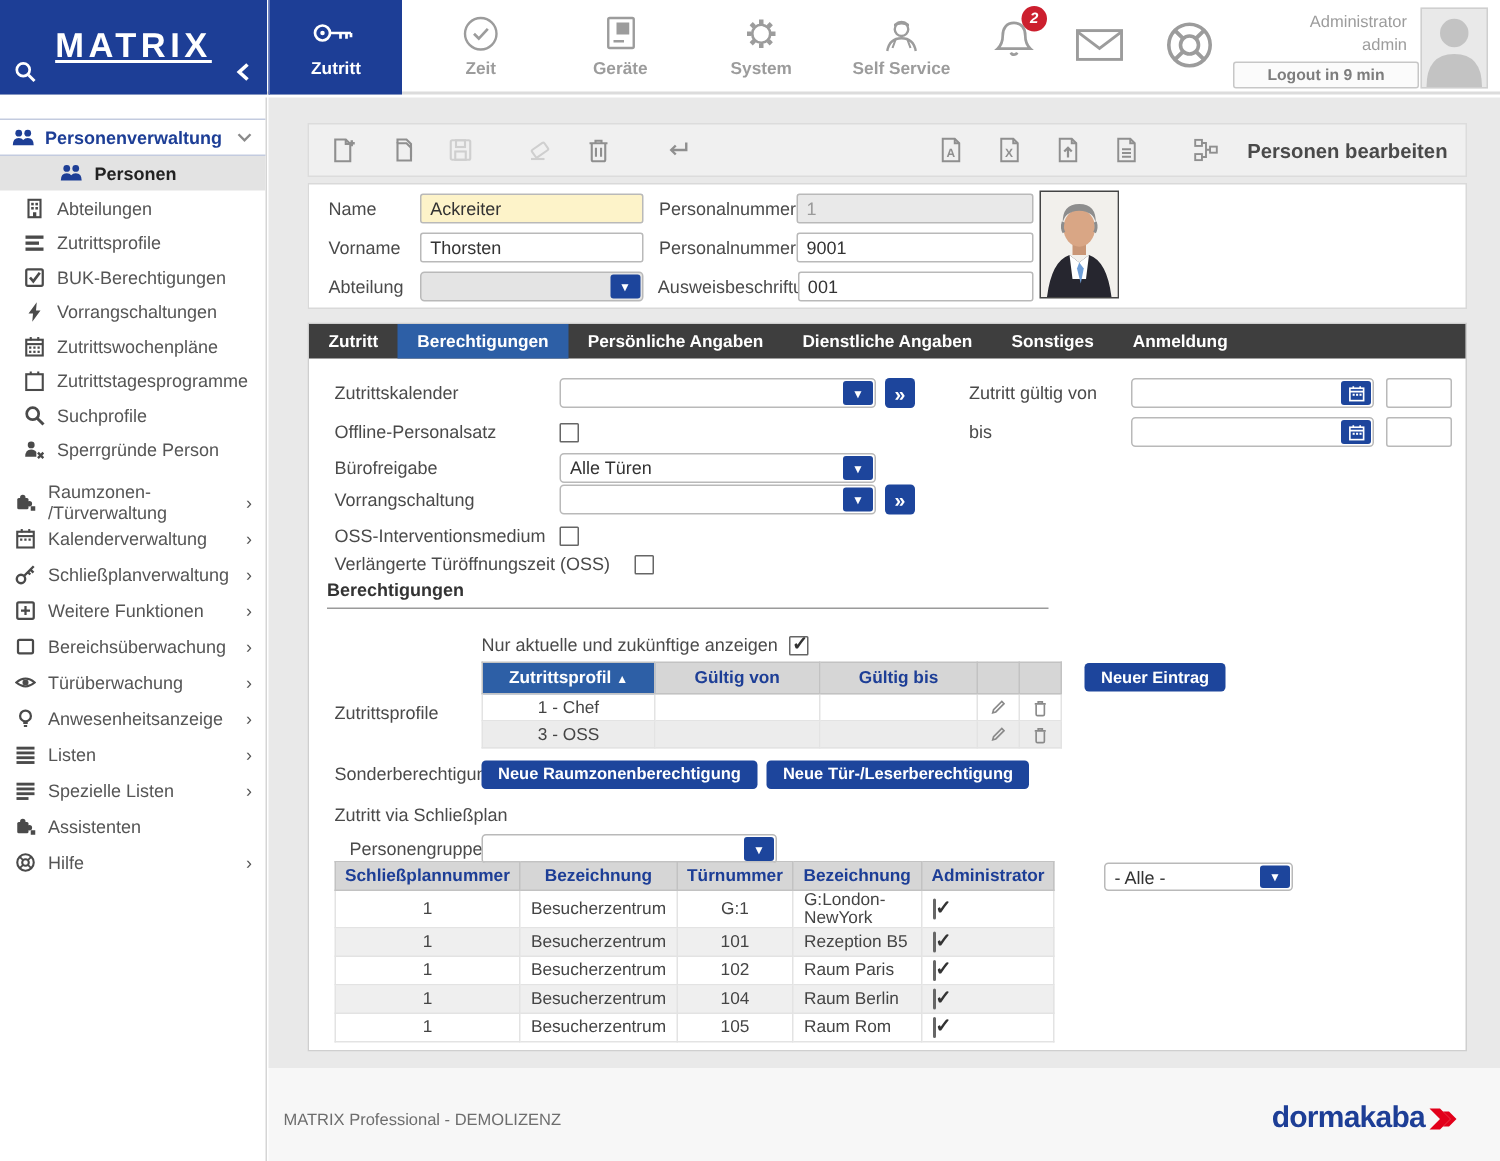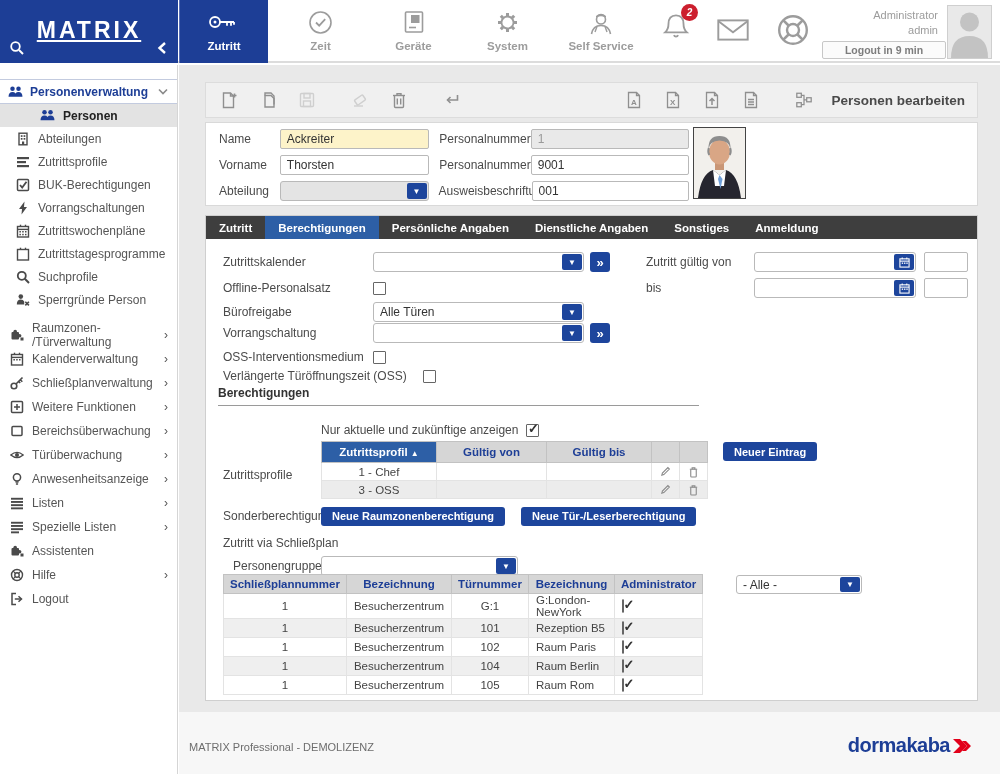--- a/index.html
+++ b/index.html
@@ -442,30 +442,20 @@
       <div class="side-section">
         <span class="sicon">
           <svg width="14" height="14" viewBox="0 0 14 14">
               <circle cx="7" cy="7" r="5.5" fill="none" stroke="#4a4a4a" stroke-width="1.4"></circle>
               <circle cx="7" cy="7" r="2.2" fill="none" stroke="#4a4a4a" stroke-width="1.4"></circle>
               <path d="M3.2 3.2 l2.2 2.2 M10.8 3.2 l-2.2 2.2 M3.2 10.8 l2.2-2.2 M10.8 10.8 l-2.2-2.2" stroke="#4a4a4a" stroke-width="1.2"></path>
             </svg>
         </span>
         <span>Hilfe</span>
         <span class="schev">›</span>
-      </div>
-      <div class="side-section">
-        <span class="sicon">
-          <svg width="14" height="14" viewBox="0 0 14 14">
-              <path d="M6 1.5 H2 V12.5 H6" fill="none" stroke="#4a4a4a" stroke-width="1.5"></path>
-              <path d="M8.5 4.2 L11.5 7 L8.5 9.8" fill="none" stroke="#4a4a4a" stroke-width="1.5"></path>
-              <line x1="4.8" y1="7" x2="11.2" y2="7" stroke="#4a4a4a" stroke-width="1.5"></line>
-            </svg>
-        </span>
-        <span>Logout</span>
       </div>
     </div>
   </div>
 
   <div class="main">
 
     <div class="toolbar">
       <span class="tbtn">
         <svg width="20" height="20" viewBox="0 0 20 20" fill="none" stroke="#8f8f8f" stroke-width="1.4">
             <path d="M4.5 3 h7 l3 3 V17.5 H4.5 Z"></path>
@@ -722,21 +712,21 @@
                 </svg>
               </td>
           </tr>
         </tbody>
       </table>
 
       <span class="btn-blue neu-btn">Neuer Eintrag</span>
 
       <div class="crow" style="left:17px; top:290px;">
         <span class="flbl" style="width:98px;">Sonderberechtigungen</span>
-        <span class="btn-blue" style="margin-right:16px;">Neue Raumzonenberechtigung</span>
+        <span class="btn-blue" style="margin-right:6px;">Neue Raumzonenberechtigung</span>
         <span class="btn-blue">Neue Tür-/Leserberechtigung</span>
       </div>
 
       <span class="flbl" style="position:absolute; left:17px; top:320px;">Zutritt via Schließplan</span>
 
       <div class="crow" style="left:27px; top:340px;">
         <span class="flbl" style="width:88px;">Personengruppe</span>
         <span class="dd" style="width:197px;">
           <span></span>
           <span class="dd-btn">▼</span>

